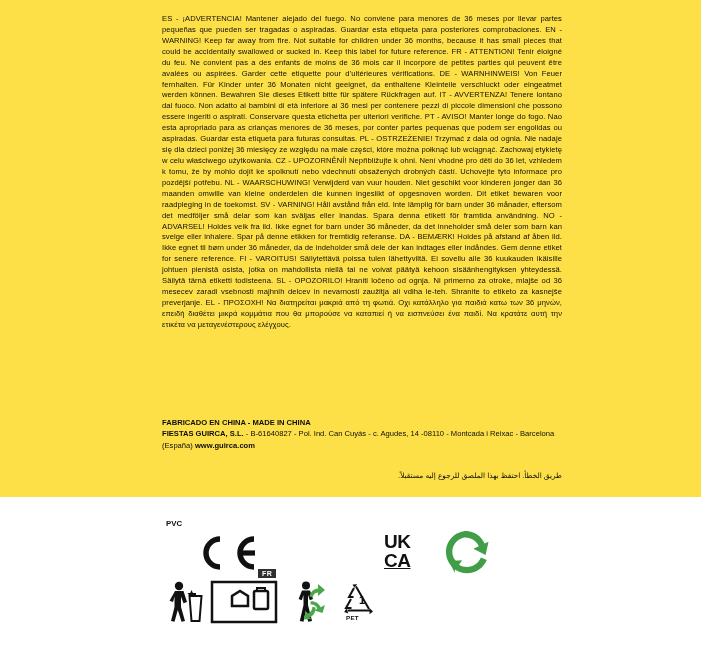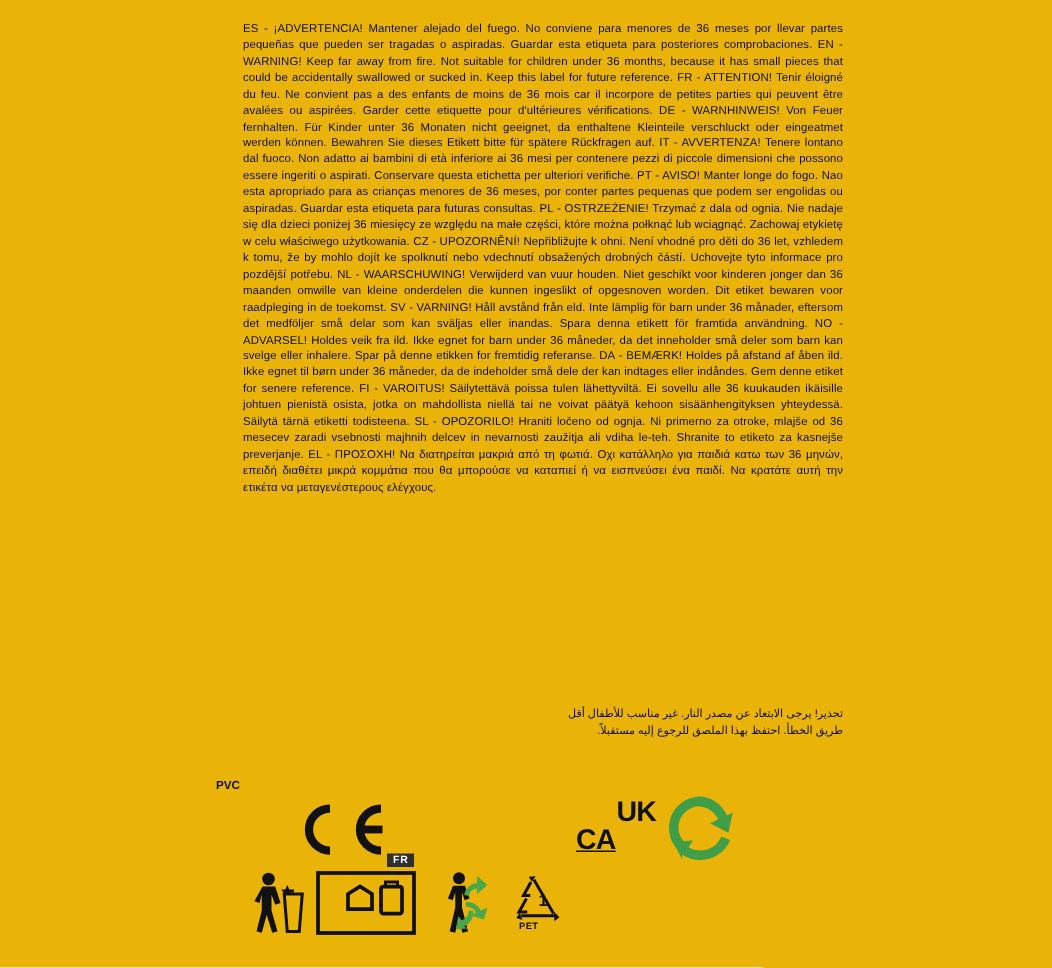--- a/index.html
+++ b/index.html
@@ -12,22 +12,22 @@
     height: 645px;
     font-family: "Liberation Sans", sans-serif;
     color: #111111;
     position: relative;
     overflow: hidden;
   }
   .page {
     position: absolute;
     left: 0; top: 0;
     width: 701px;
-    height: 645px;
-    background: #eab308;
+    height: 497px;
+    background: #fde047;
   }
   .warning-block {
     position: absolute;
     left: 162px;
     top: 14px;
     width: 400px;
     font-size: 7.6px;
     line-height: 1.44;
     text-align: justify;
     color: #0d0d0d;
@@ -65,21 +65,21 @@
     width: 400px;
     font-size: 7.4px;
     line-height: 1.5;
     direction: rtl;
     text-align: right;
     color: #0d0d0d;
   }
 
   .pvc-label {
     position: absolute;
-    left: 144px;
+    left: 166px;
     top: 519px;
     font-size: 7.8px;
     font-weight: bold;
     color: #0d0d0d;
   }
 
   
   .ce-mark {
     position: absolute;
     left: 196px;
@@ -95,21 +95,21 @@
     left: 384px;
     top: 532px;
     width: 48px;
     height: 42px;
     font-weight: bold;
     font-size: 19px;
     line-height: 19px;
     letter-spacing: -0.5px;
     color: #111;
   }
-  .ukca-mark .l1 { display:block;margin-left:27px; }
+  .ukca-mark .l1 { display:block; }
   .ukca-mark .l2 { display:block;text-decoration:underline; }
 
   
   .green-loop {
     position: absolute;
     left: 444px;
     top: 529px;
     width: 46px;
     height: 46px;
   }
@@ -183,23 +183,28 @@
 </style>
 </head>
 <body>
 
 <div class="page">
 
   <div class="warning-block">
     <p>ES - ¡ADVERTENCIA! Mantener alejado del fuego. No conviene para menores de 36 meses por llevar partes pequeñas que pueden ser tragadas o aspiradas. Guardar esta etiqueta para posteriores comprobaciones. EN - WARNING! Keep far away from fire. Not suitable for children under 36 months, because it has small pieces that could be accidentally swallowed or sucked in. Keep this label for future reference. FR - ATTENTION! Tenir éloigné du feu. Ne convient pas a des enfants de moins de 36 mois car il incorpore de petites parties qui peuvent être avalées ou aspirées. Garder cette etiquette pour d'ultérieures vérifications. DE - WARNHINWEIS! Von Feuer fernhalten. Für Kinder unter 36 Monaten nicht geeignet, da enthaltene Kleinteile verschluckt oder eingeatmet werden können. Bewahren Sie dieses Etikett bitte für spätere Rückfragen auf. IT - AVVERTENZA! Tenere lontano dal fuoco. Non adatto ai bambini di età inferiore ai 36 mesi per contenere pezzi di piccole dimensioni che possono essere ingeriti o aspirati. Conservare questa etichetta per ulteriori verifiche. PT - AVISO! Manter longe do fogo. Nao esta apropriado para as crianças menores de 36 meses, por conter partes pequenas que podem ser engolidas ou aspiradas. Guardar esta etiqueta para futuras consultas. PL - OSTRZEŻENIE! Trzymać z dala od ognia. Nie nadaje się dla dzieci poniżej 36 miesięcy ze względu na małe części, które można połknąć lub wciągnąć. Zachowaj etykietę w celu właściwego użytkowania. CZ - UPOZORNĚNÍ! Nepřibližujte k ohni. Není vhodné pro děti do 36 let, vzhledem k tomu, že by mohlo dojít ke spolknutí nebo vdechnutí obsažených drobných částí. Uchovejte tyto informace pro pozdější potřebu. NL - WAARSCHUWING! Verwijderd van vuur houden. Niet geschikt voor kinderen jonger dan 36 maanden omwille van kleine onderdelen die kunnen ingeslikt of opgesnoven worden. Dit etiket bewaren voor raadpleging in de toekomst. SV - VARNING! Håll avstånd från eld. Inte lämplig för barn under 36 månader, eftersom det medföljer små delar som kan sväljas eller inandas. Spara denna etikett för framtida användning. NO - ADVARSEL! Holdes veik fra ild. Ikke egnet for barn under 36 måneder, da det inneholder små deler som barn kan svelge eller inhalere. Spar på denne etikken for fremtidig referanse. DA - BEMÆRK! Holdes på afstand af åben ild. Ikke egnet til børn under 36 måneder, da de indeholder små dele der kan indtages eller indåndes. Gem denne etiket for senere reference. FI - VAROITUS! Säilytettävä poissa tulen lähettyviltä. Ei sovellu alle 36 kuukauden ikäisille johtuen pienistä osista, jotka on mahdollista niellä tai ne voivat päätyä kehoon sisäänhengityksen yhteydessä. Säilytä tärnä etiketti todisteena. SL - OPOZORILO! Hraniti ločeno od ognja. Ni primerno za otroke, mlajše od 36 mesecev zaradi vsebnosti majhnih delcev in nevarnosti zaužitja ali vdiha le-teh. Shranite to etiketo za kasnejše preverjanje. EL - ΠΡΟΣΟΧΗ! Να διατηρείται μακριά από τη φωτιά. Οχι κατάλληλο για παιδιά κατω των 36 μηνών, επειδή διαθέτει μικρά κομμάτια που θα μπορούσε να καταπιεί ή να εισπνεύσει ένα παιδί. Να κρατάτε αυτή την ετικέτα να μεταγενέστερους ελέγχους.</p>
   </div>
 
+  <div class="company-block">
+    <div class="line1">FABRICADO EN CHINA - MADE IN CHINA</div>
+    <div class="line2">
+      <span>FIESTAS GUIRCA, S.L.</span><span style="font-weight:normal"> - B-61640827 - Pol. Ind. Can Cuyás - c. Agudes, 14 -08110 - Montcada i Reixac - Barcelona (España) </span><a href="#">www.guirca.com</a>
+    </div>
+  </div>
 
   <div class="arabic-block">
-    <div>تحذير! يرجى الابتعاد عن مصدر النار. غير مناسب للأطفال أقل</div>
     <div>طريق الخطأ. احتفظ بهذا الملصق للرجوع إليه مستقبلاً.</div>
   </div>
 
   <div class="pvc-label">PVC</div>
 
   <div class="ce-mark">
     <svg width="62" height="40" viewBox="0 0 62 40" xmlns="http://www.w3.org/2000/svg">
       <path d="M24 6 A14 14 0 1 0 24 34" fill="none" stroke="#111" stroke-width="5.5"></path>
       <path d="M58 6 A14 14 0 1 0 58 34" fill="none" stroke="#111" stroke-width="5.5"></path>
       <rect x="44" y="17.4" width="15" height="5.2" fill="#111"></rect>

